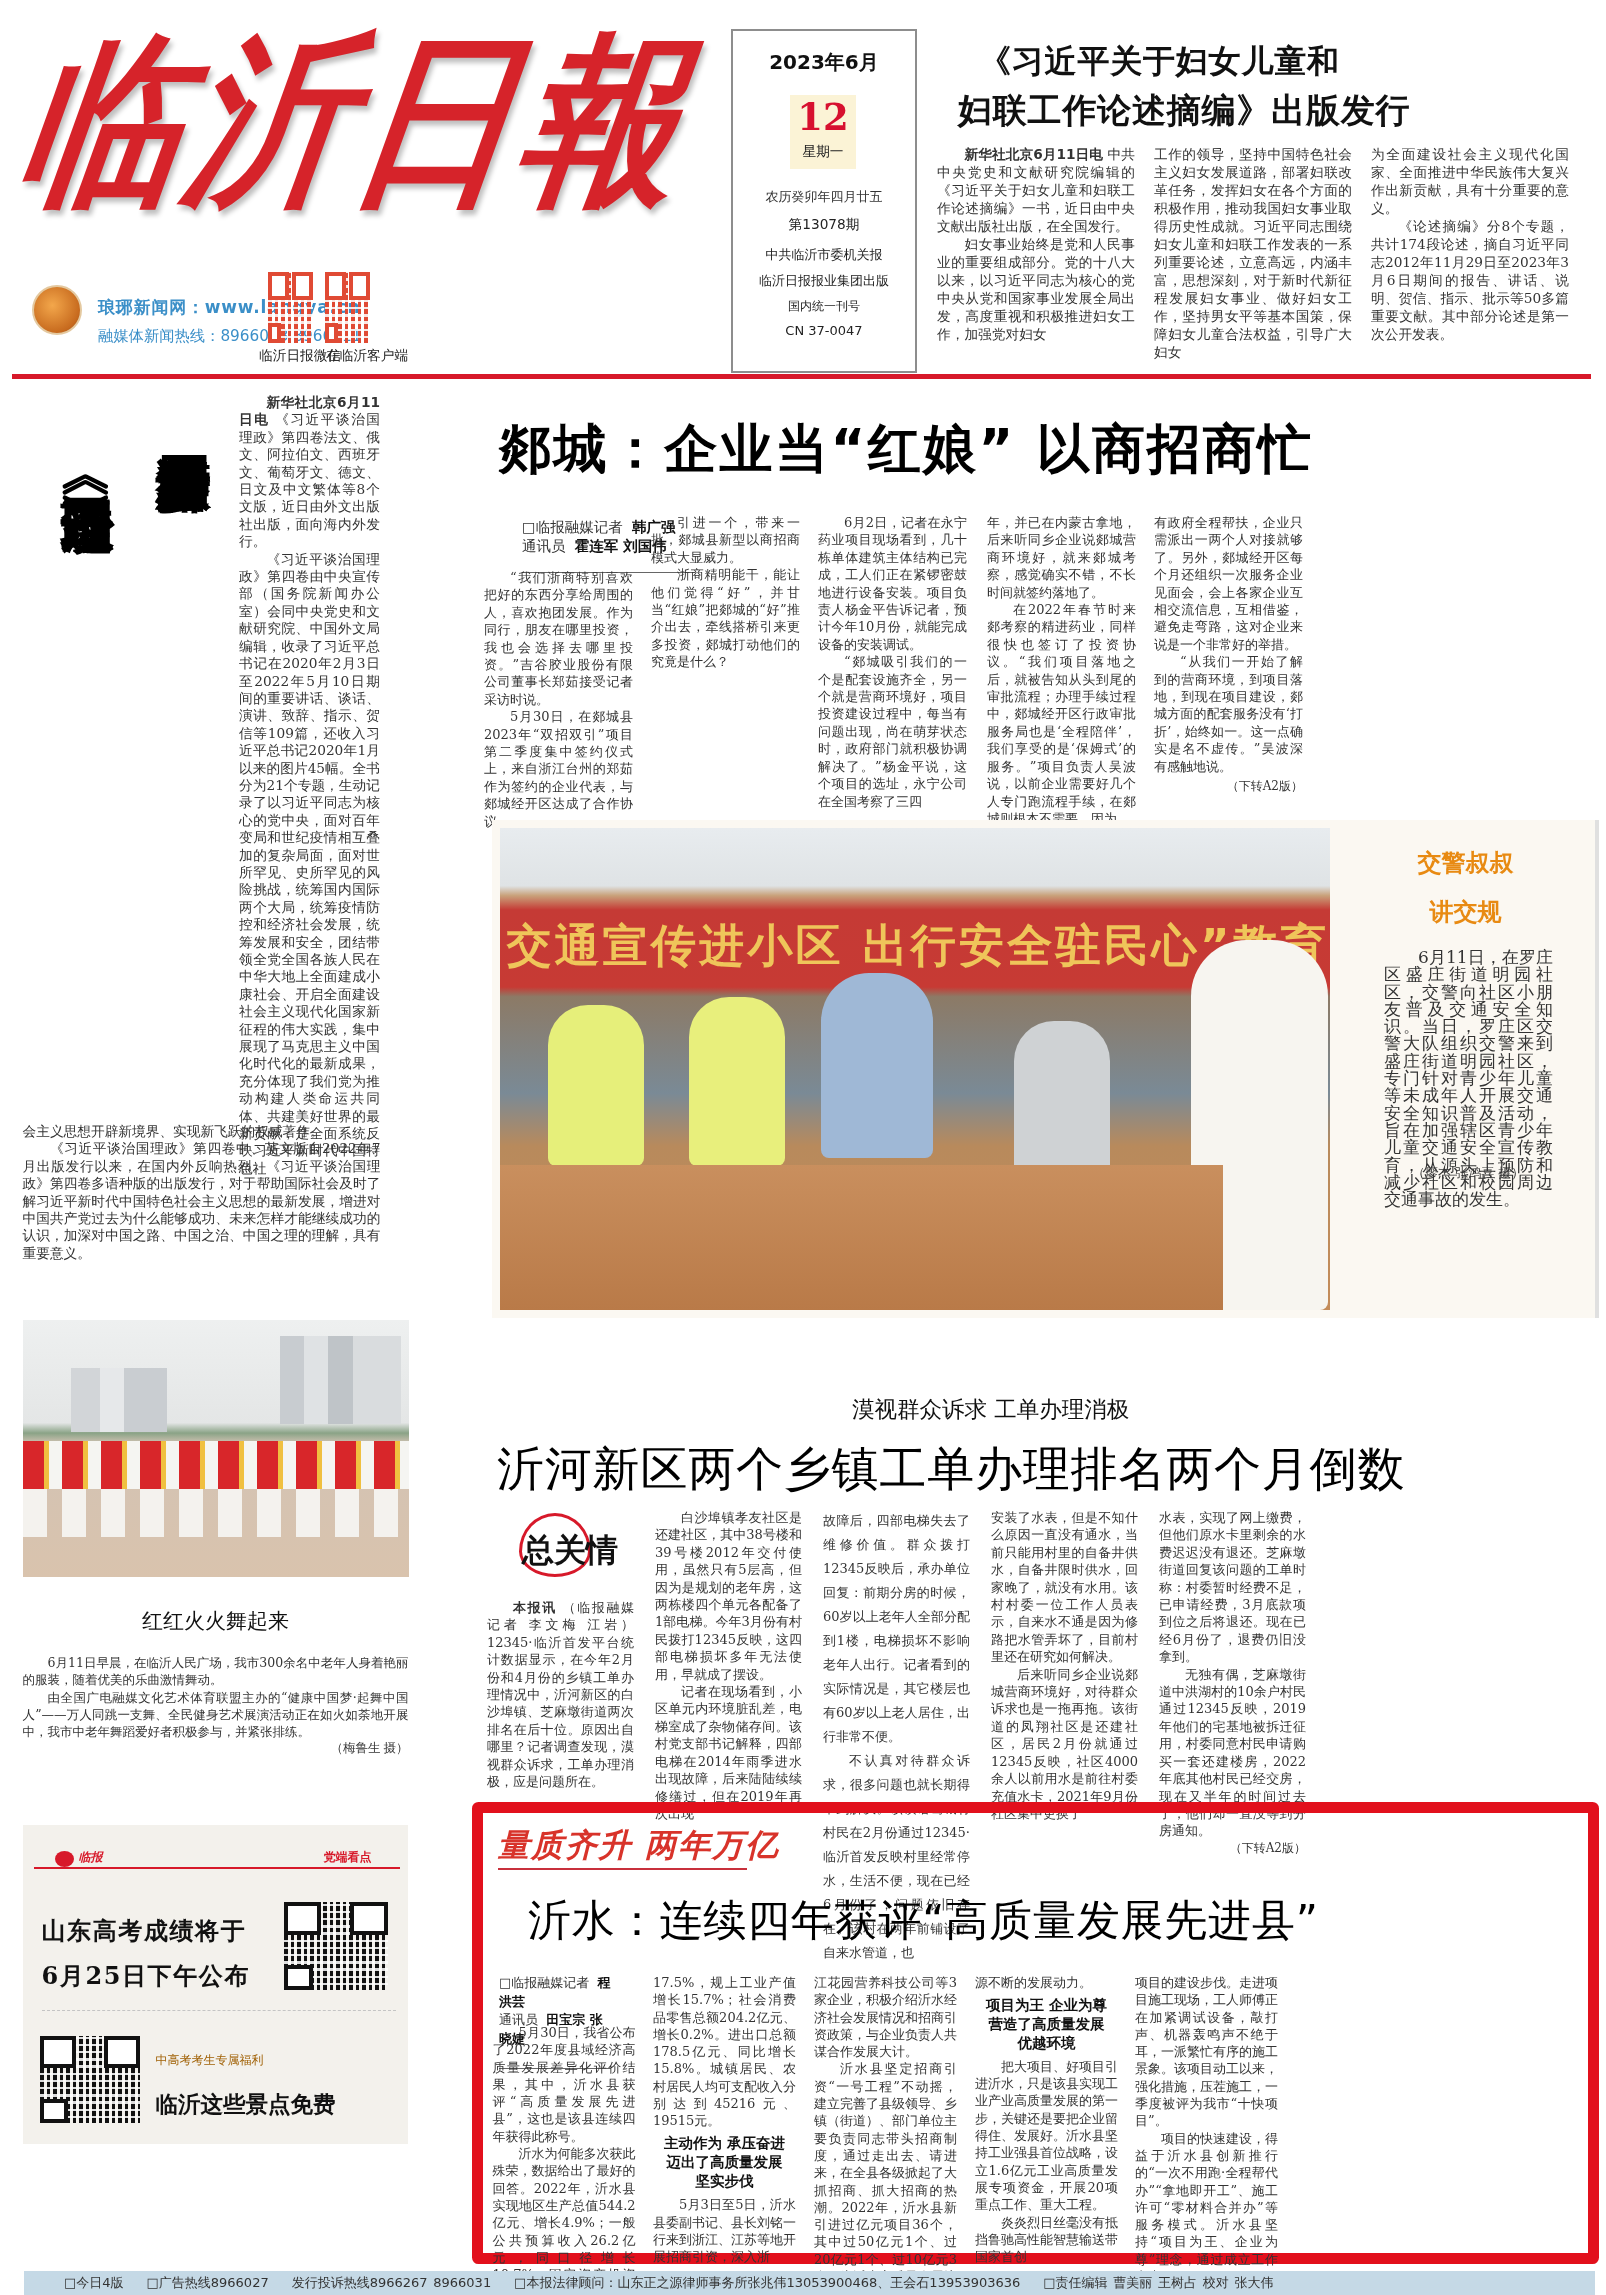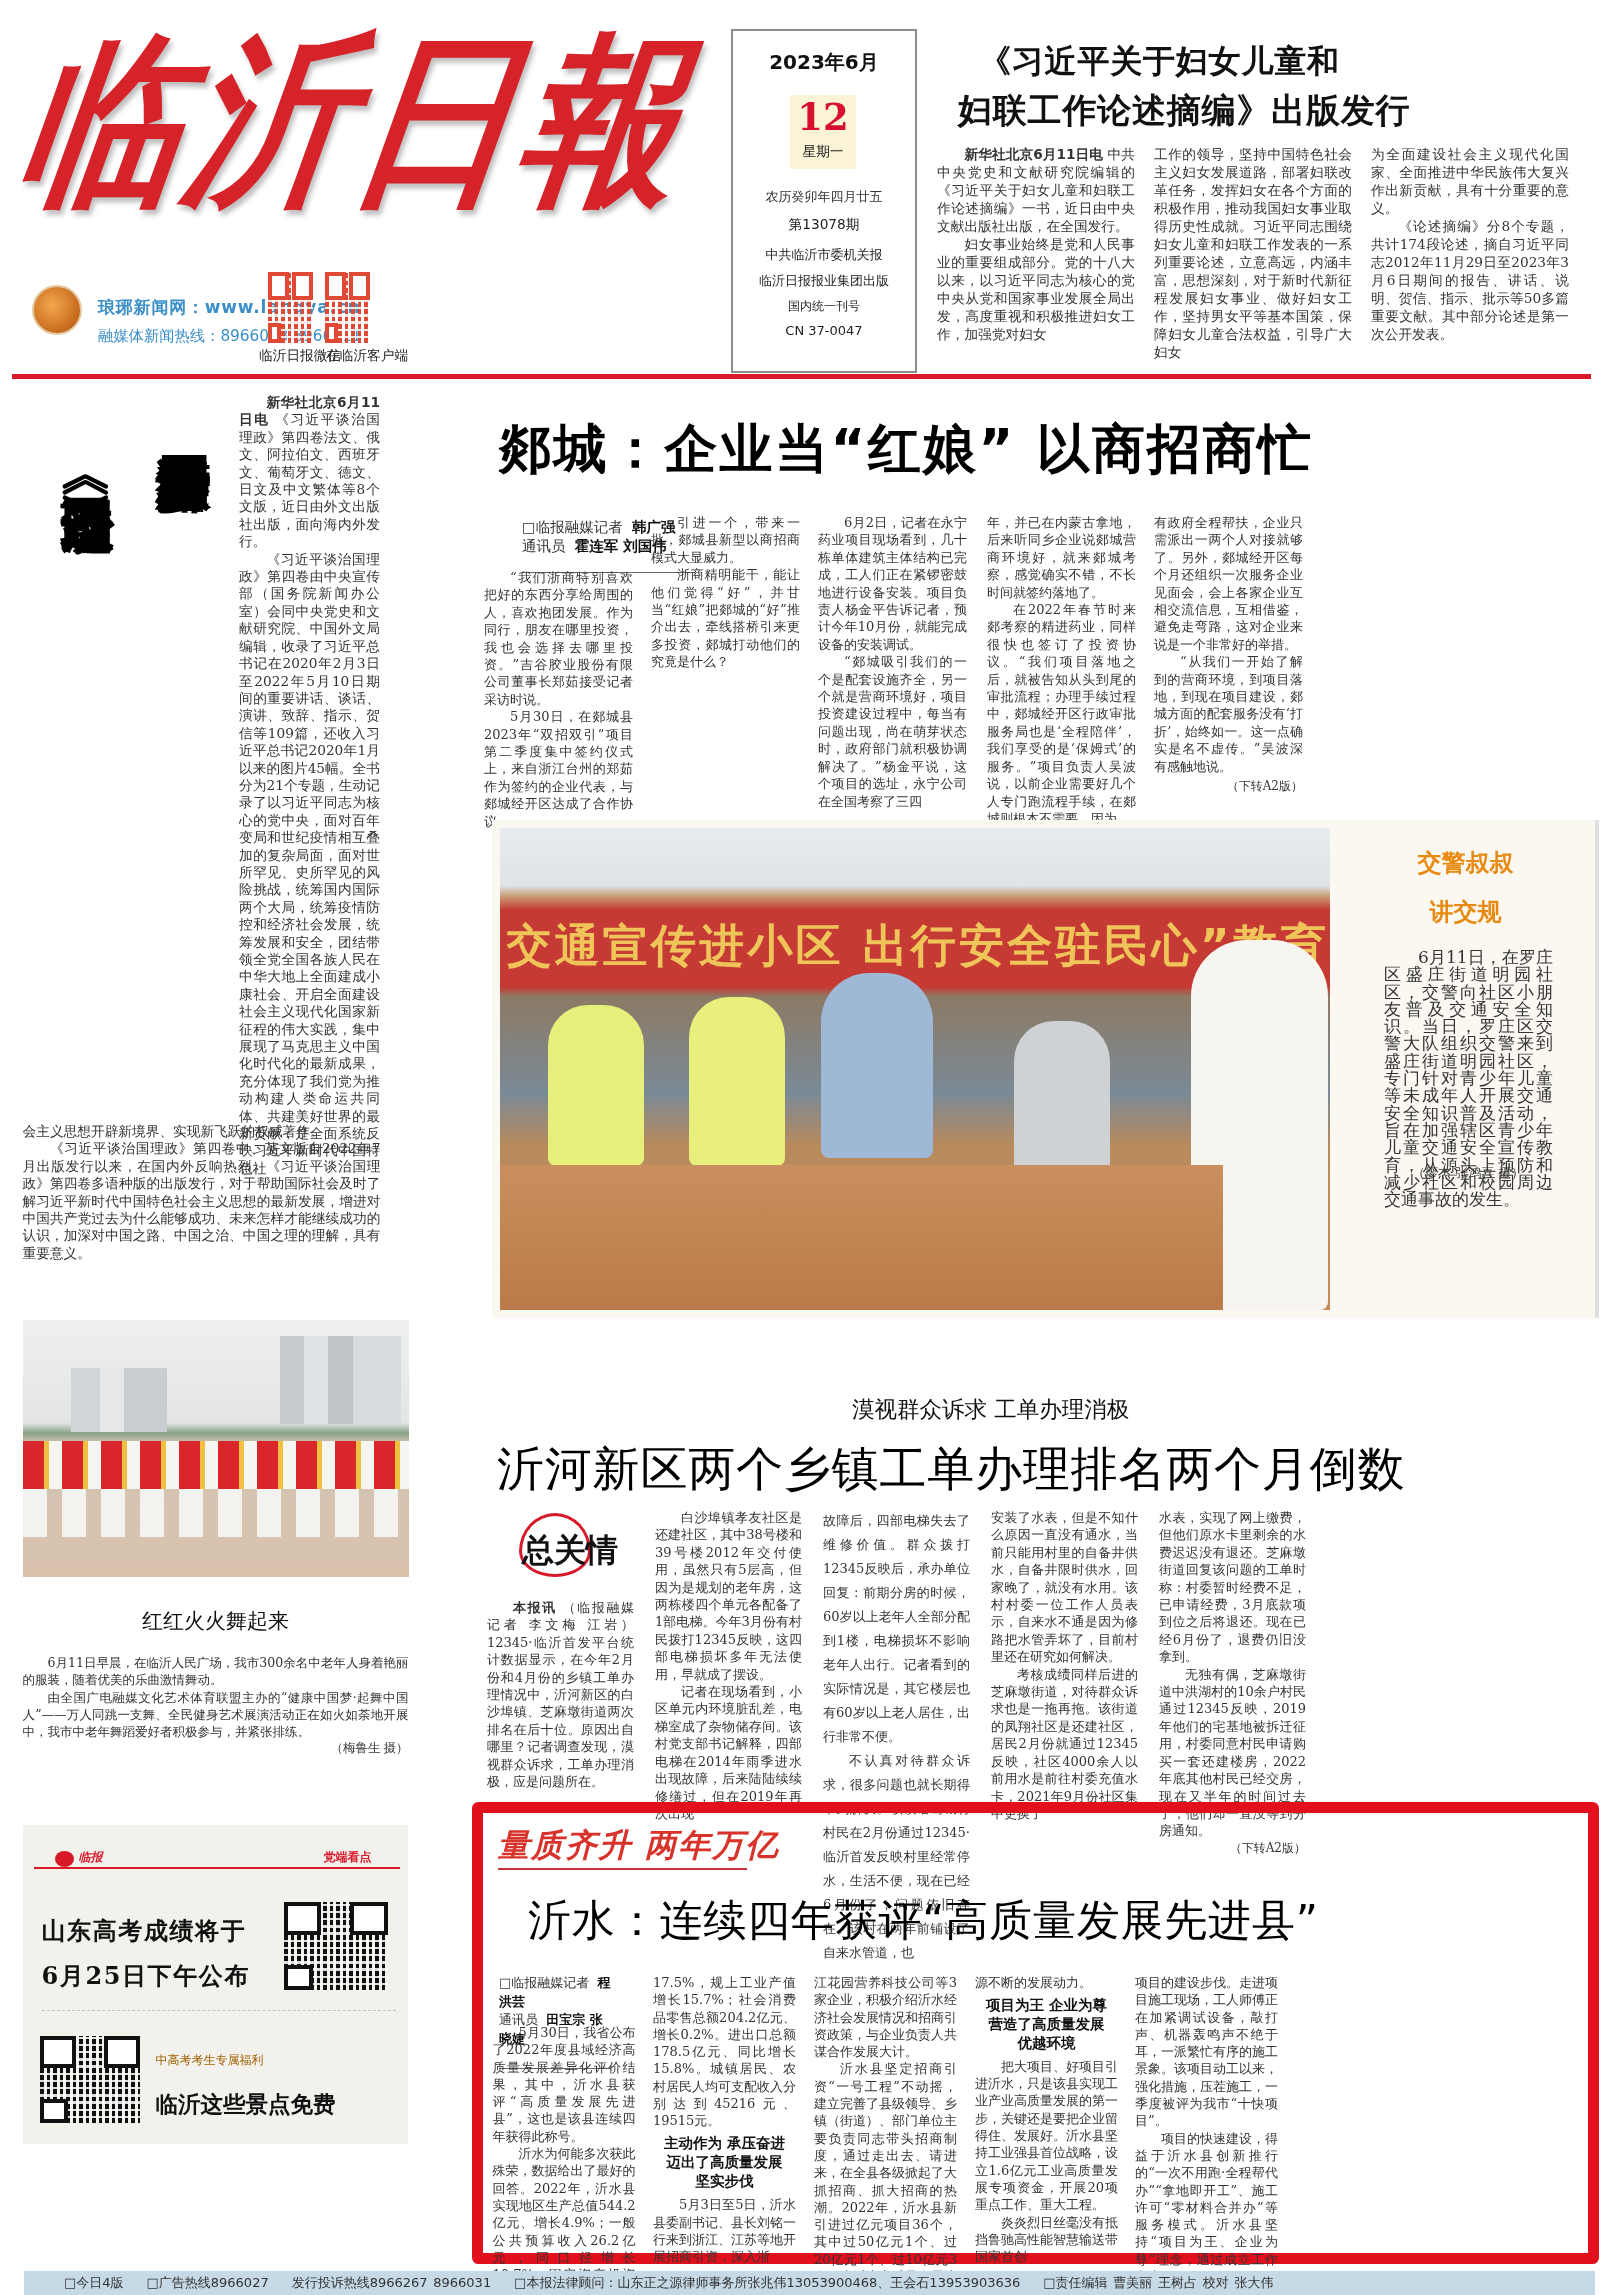--- a/index.html
+++ b/index.html
@@ -182,21 +182,21 @@
 <div class="col body-text" style="left:655px;top:1509px;width:147px;font-size:13px;line-height:17.4px;text-indent:0">
   <p>白沙埠镇孝友社区是还建社区，其中38号楼和39号楼2012年交付使用，虽然只有5层高，但因为是规划的老年房，这两栋楼四个单元各配备了1部电梯。今年3月份有村民拨打12345反映，这四部电梯损坏多年无法使用，早就成了摆设。</p>
   <p>记者在现场看到，小区单元内环境脏乱差，电梯室成了杂物储存间。该村党支部书记解释，四部电梯在2014年雨季进水出现故障，后来陆陆续续修缮过，但在2019年再次出现</p>
 </div>
 <div class="col body-text" style="left:823px;top:1509px;width:147px;font-size:13px;line-height:24px;text-indent:0">
   <p style="text-indent:0">故障后，四部电梯失去了维修价值。群众拨打12345反映后，承办单位回复：前期分房的时候，60岁以上老年人全部分配到1楼，电梯损坏不影响老年人出行。记者看到的实际情况是，其它楼层也有60岁以上老人居住，出行非常不便。</p>
   <p>不认真对待群众诉求，很多问题也就长期得不到解决。该镇诸葛城村村民在2月份通过12345·临沂首发反映村里经常停水，生活不便，现在已经6月份了，问题依旧存在。该村在两年前铺设了自来水管道，也</p>
 </div>
 <div class="col body-text" style="left:991px;top:1509px;width:147px;font-size:13px;line-height:17.4px;text-indent:0">
   <p style="text-indent:0">安装了水表，但是不知什么原因一直没有通水，当前只能用村里的自备井供水，自备井限时供水，回家晚了，就没有水用。该村村委一位工作人员表示，自来水不通是因为修路把水管弄坏了，目前村里还在研究如何解决。</p>
-  <p>考核成绩同样后进的芝麻墩街道，对待群众诉求也是一拖再拖。该街道的凤翔社区是还建社区，居民2月份就通过12345反映，社区4000余人以前用水是前往村委充值水卡，2021年9月份社区集中更换了</p>
+  <p>后来听同乡企业说郯城营商环境好，对待群众诉求也是一拖再拖。该街道的凤翔社区是还建社区，居民2月份就通过12345反映，社区4000余人以前用水是前往村委充值水卡，2021年9月份社区集中更换了</p>
 </div>
 <div class="col body-text" style="left:1159px;top:1509px;width:147px;font-size:13px;line-height:17.4px;text-indent:0">
   <p style="text-indent:0">水表，实现了网上缴费，但他们原水卡里剩余的水费迟迟没有退还。芝麻墩街道回复该问题的工单时称：村委暂时经费不足，已申请经费，3月底款项到位之后将退还。现在已经6月份了，退费仍旧没拿到。</p>
   <p>无独有偶，芝麻墩街道中洪湖村的10余户村民通过12345反映，2019年他们的宅基地被拆迁征用，村委同意村民申请购买一套还建楼房，2022年底其他村民已经交房，现在又半年的时间过去了，他们却一直没等到分房通知。</p>
   <p class="turn" style="text-indent:0;font-size:12px">（下转A2版）</p>
 </div>
 
 <div class="abs" style="left:472px;top:1802px;width:1127px;height:462px;border:11.2px solid #e2101c;border-radius:6.4px">
   <div class="abs sans" style="left:14.5px;top:11.2px;font-size:32px;font-weight:bold;font-style:italic;color:#d8332a;letter-spacing:1.6px">量质齐升  两年万亿</div>
   <div class="abs" style="left:14.5px;top:55px;width:249px;height:2.4px;background:#c8303c"></div>

